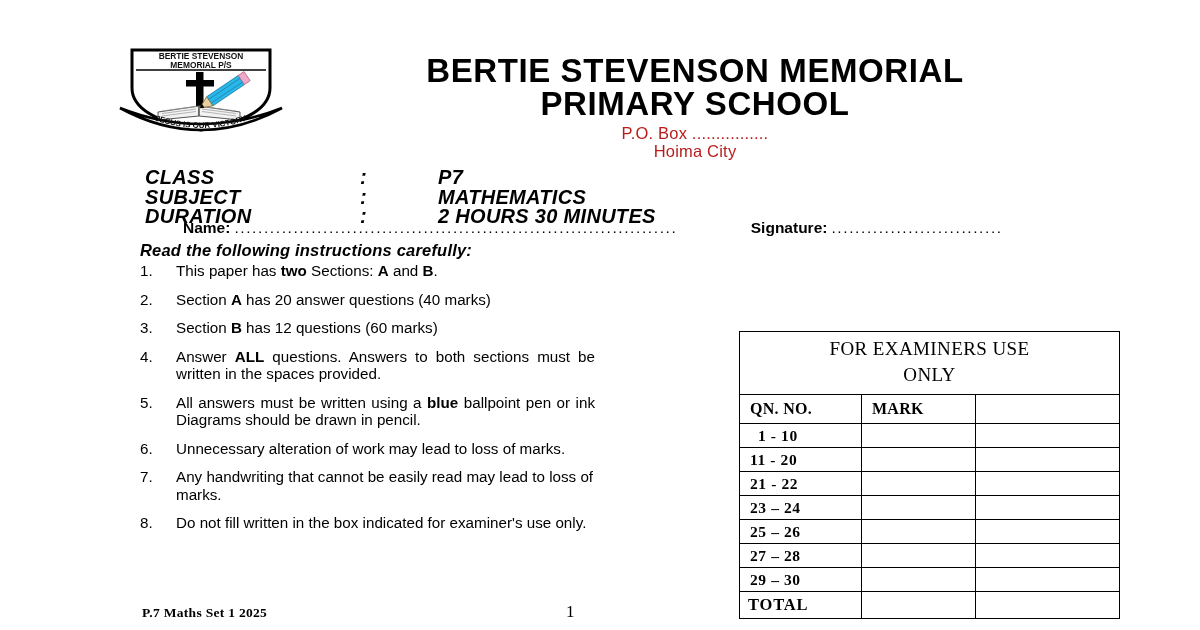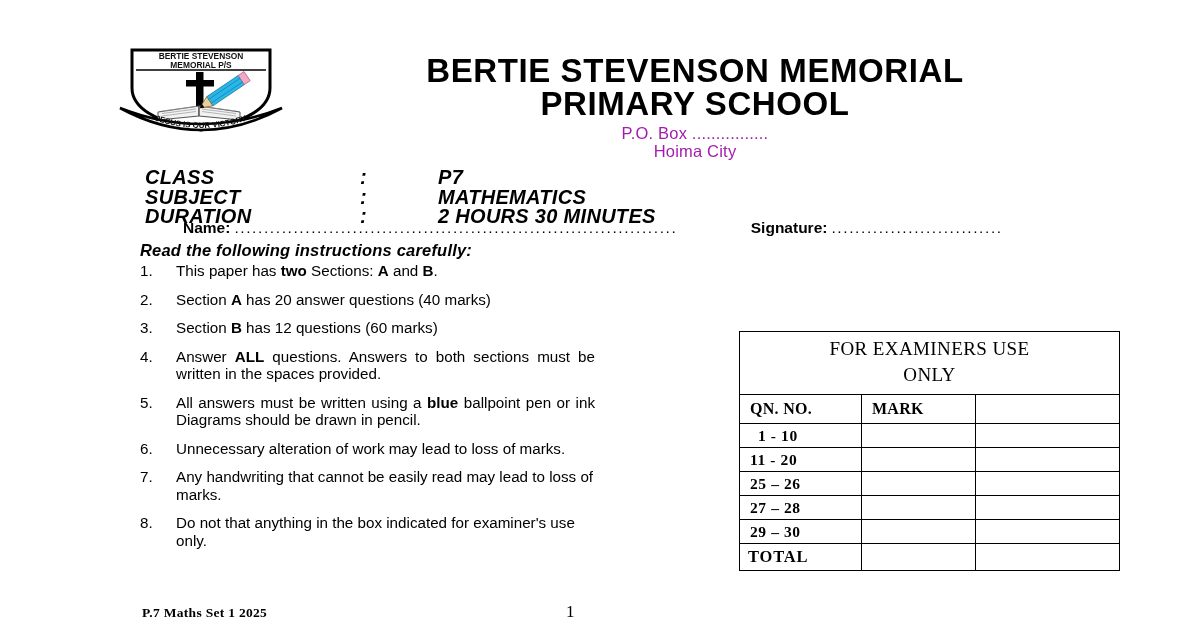--- a/index.html
+++ b/index.html
@@ -49,21 +49,21 @@
 
   .address {
     position: absolute;
     left: 290px;
     top: 90px;
     width: 810px;
     text-align: center;
     font-size: 16.5px;
     line-height: 18px;
     letter-spacing: 0.2px;
-    color: #a21caf;
+    color: #b91c1c;
   }
   .address div { white-space: pre; }
 
   
   .meta {
     position: absolute;
     left: 145px;
     top: 168px;
     font-weight: bold;
     font-size: 20px;
@@ -303,21 +303,21 @@
   <div class="ins-item">
     <span class="ins-num">6.</span>
     <span class="ins-text just">Unnecessary alteration of work may lead to loss of marks.</span>
   </div>
   <div class="ins-item">
     <span class="ins-num">7.</span>
     <span class="ins-text">Any handwriting that cannot be easily read may lead to loss of marks.</span>
   </div>
   <div class="ins-item">
     <span class="ins-num">8.</span>
-    <span class="ins-text">Do not that anything in the box indicated for examiner's use only.</span>
+    <span class="ins-text">Do not fill written in the box indicated for examiner's use only.</span>
   </div>
 </div>
 
 <table class="exam-table">
   <tbody>
     <tr class="exam-title">
       <td colspan="3">
         <span>FOR EXAMINERS USE</span>
         <span class="t2">ONLY</span>
       </td>
@@ -331,20 +331,30 @@
       <td class="c">1 - 10</td>
       <td></td>
       <td></td>
     </tr>
     <tr class="exam-row">
       <td>11 - 20</td>
       <td></td>
       <td></td>
     </tr>
     <tr class="exam-row">
+      <td>21 - 22</td>
+      <td></td>
+      <td></td>
+    </tr>
+    <tr class="exam-row">
+      <td>23 – 24</td>
+      <td></td>
+      <td></td>
+    </tr>
+    <tr class="exam-row">
       <td>25 – 26</td>
       <td></td>
       <td></td>
     </tr>
     <tr class="exam-row">
       <td>27 – 28</td>
       <td></td>
       <td></td>
     </tr>
     <tr class="exam-row">

